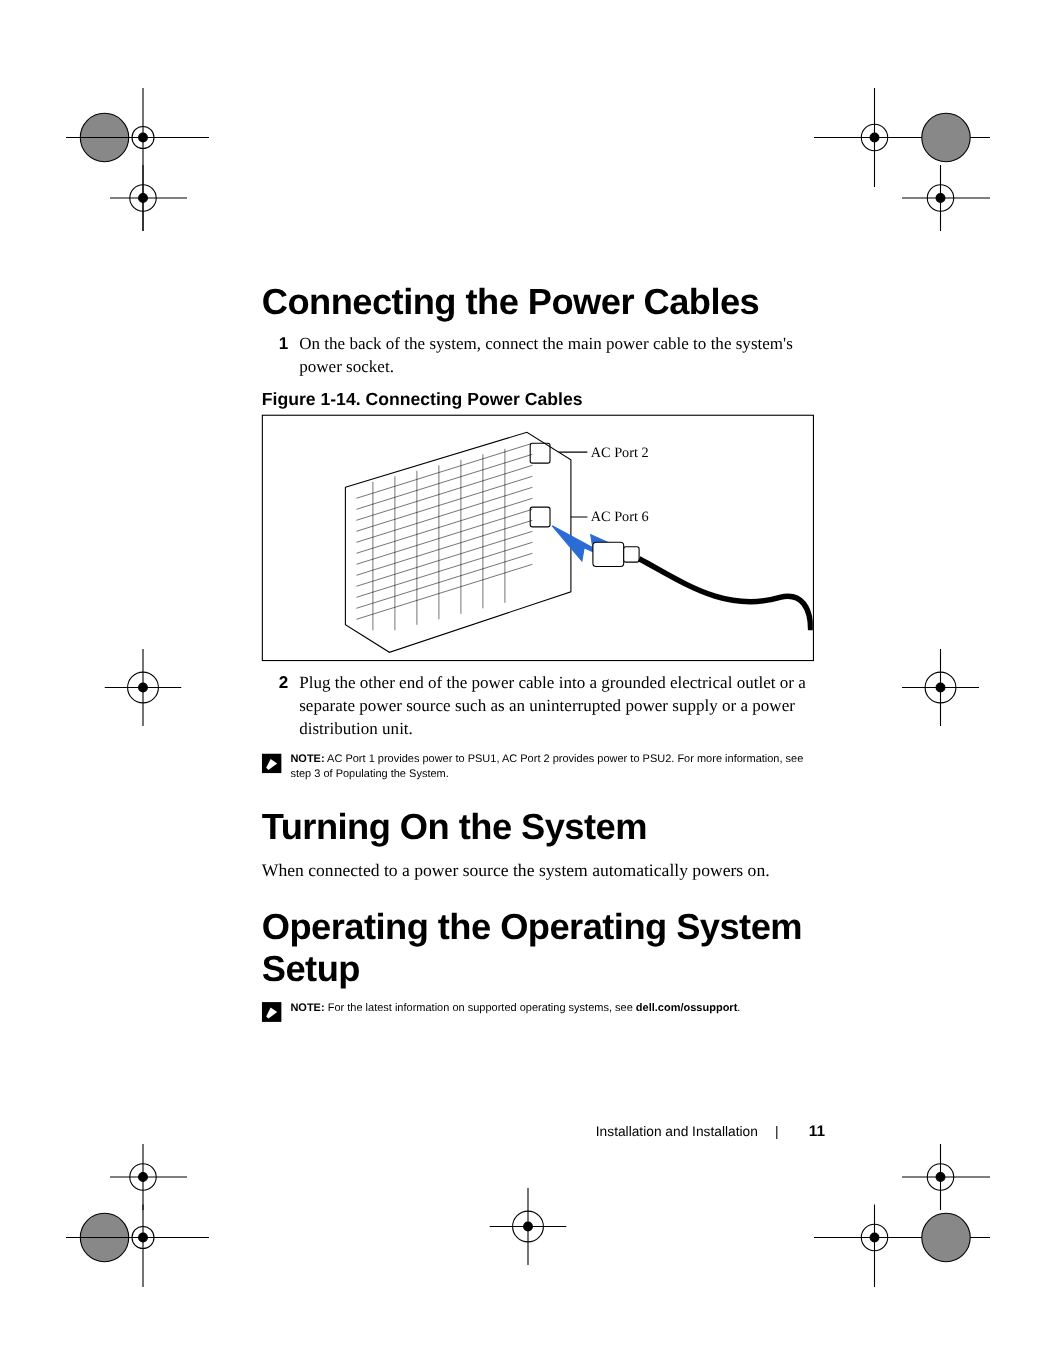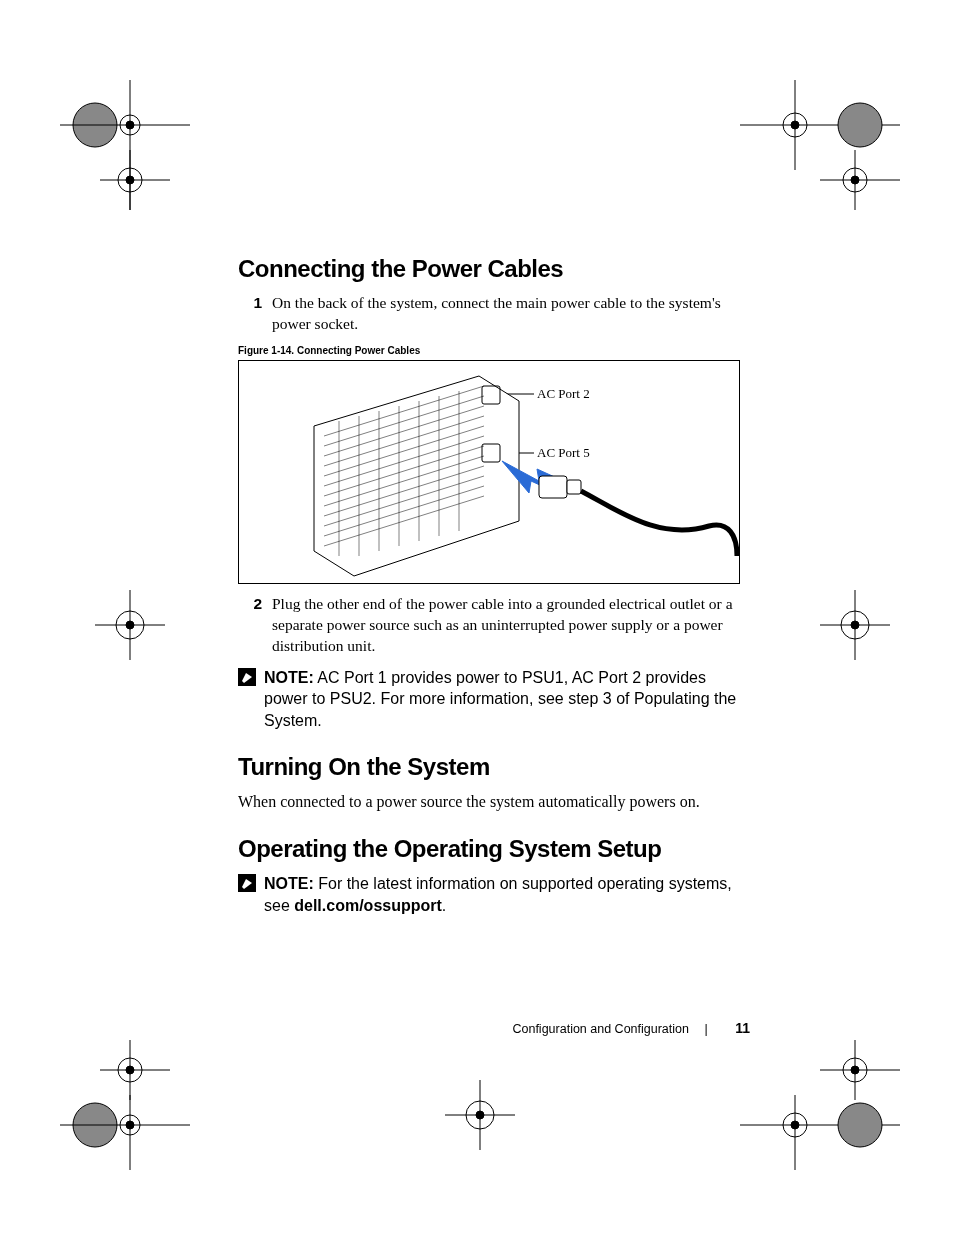--- a/index.html
+++ b/index.html
@@ -14,21 +14,21 @@
   }
   .content {
     position: absolute;
     left: 238px;
     top: 255px;
     width: 510px;
   }
   h2 {
     font-family: 'Helvetica Neue', Arial, sans-serif;
     font-weight: bold;
-    font-size: 24px;
+    font-size: 33px;
     margin: 0 0 10px 0;
     font-stretch: condensed;
     letter-spacing: -0.5px;
   }
   .step {
     display: flex;
     margin: 6px 0 10px 0;
     font-size: 15.5px;
     line-height: 1.35;
   }
@@ -37,41 +37,41 @@
     font-weight: bold;
     width: 24px;
     text-align: right;
     padding-right: 10px;
     flex-shrink: 0;
   }
   .step-text { flex: 1; }
   .fig-caption {
     font-family: Arial, sans-serif;
     font-weight: bold;
-    font-size: 10px;
+    font-size: 16px;
     margin: 8px 0 4px 0;
   }
   .fig-box {
     border: 1px solid #000;
     width: 500px;
     height: 222px;
     position: relative;
     overflow: hidden;
   }
   .fig-label {
     font-family: Liberation Serif, serif;
     font-size: 13px;
     position: absolute;
   }
   .note-row {
     display: flex;
     align-items: flex-start;
     margin: 8px 0;
     font-family: Arial, sans-serif;
-    font-size: 16px;
+    font-size: 10px;
     line-height: 1.35;
   }
   .note-icon {
     width: 18px;
     height: 18px;
     flex-shrink: 0;
     margin-right: 8px;
     margin-top: 1px;
     display:flex;align-items:center;justify-content:center;
   }
@@ -252,21 +252,21 @@
 
         <g transform="translate(300,115)">
           <rect x="0" y="0" width="28" height="22" rx="3" fill="#fff"></rect>
           <rect x="28" y="4" width="14" height="14" rx="2" fill="#fff"></rect>
         </g>
 
         <path d="M342,130 C380,150 420,180 470,165 C490,160 498,175 498,195" stroke-width="5"></path>
       </g>
     </svg>
     <div class="fig-label" style="left:298px; top:25px;">AC Port 2</div>
-    <div class="fig-label" style="left:298px; top:84px;">AC Port 5</div>
+    <div class="fig-label" style="left:298px; top:84px;">AC Port 6</div>
   </div>
 
   <div class="step" style="margin-top:10px;">
     <div class="step-num">2</div>
     <div class="step-text">Plug the other end of the power cable into a grounded electrical outlet or a separate power source such as an uninterrupted power supply or a power distribution unit.</div>
   </div>
 
   <div class="note-row">
     <div class="note-icon">
       <svg width="18" height="18">
@@ -287,16 +287,16 @@
       <svg width="18" height="18">
           <rect x="0" y="0" width="18" height="18" fill="#000"></rect>
           <path d="M4,13 L8,5 L14,9 L6,15 Z" fill="#fff"></path>
         </svg>
     </div>
     <div class="note-text"><span class="bold">NOTE:</span><span> For the latest information on supported operating systems, see </span><span class="bold">dell.com/ossupport</span><span>.</span></div>
   </div>
 </div>
 
 <div class="footer">
-  <span>Configuration and Configuration</span>
+  <span>Installation and Installation</span>
   <span class="sep">|</span>
   <span class="page">11</span>
 </div>
 
 </body></html>

